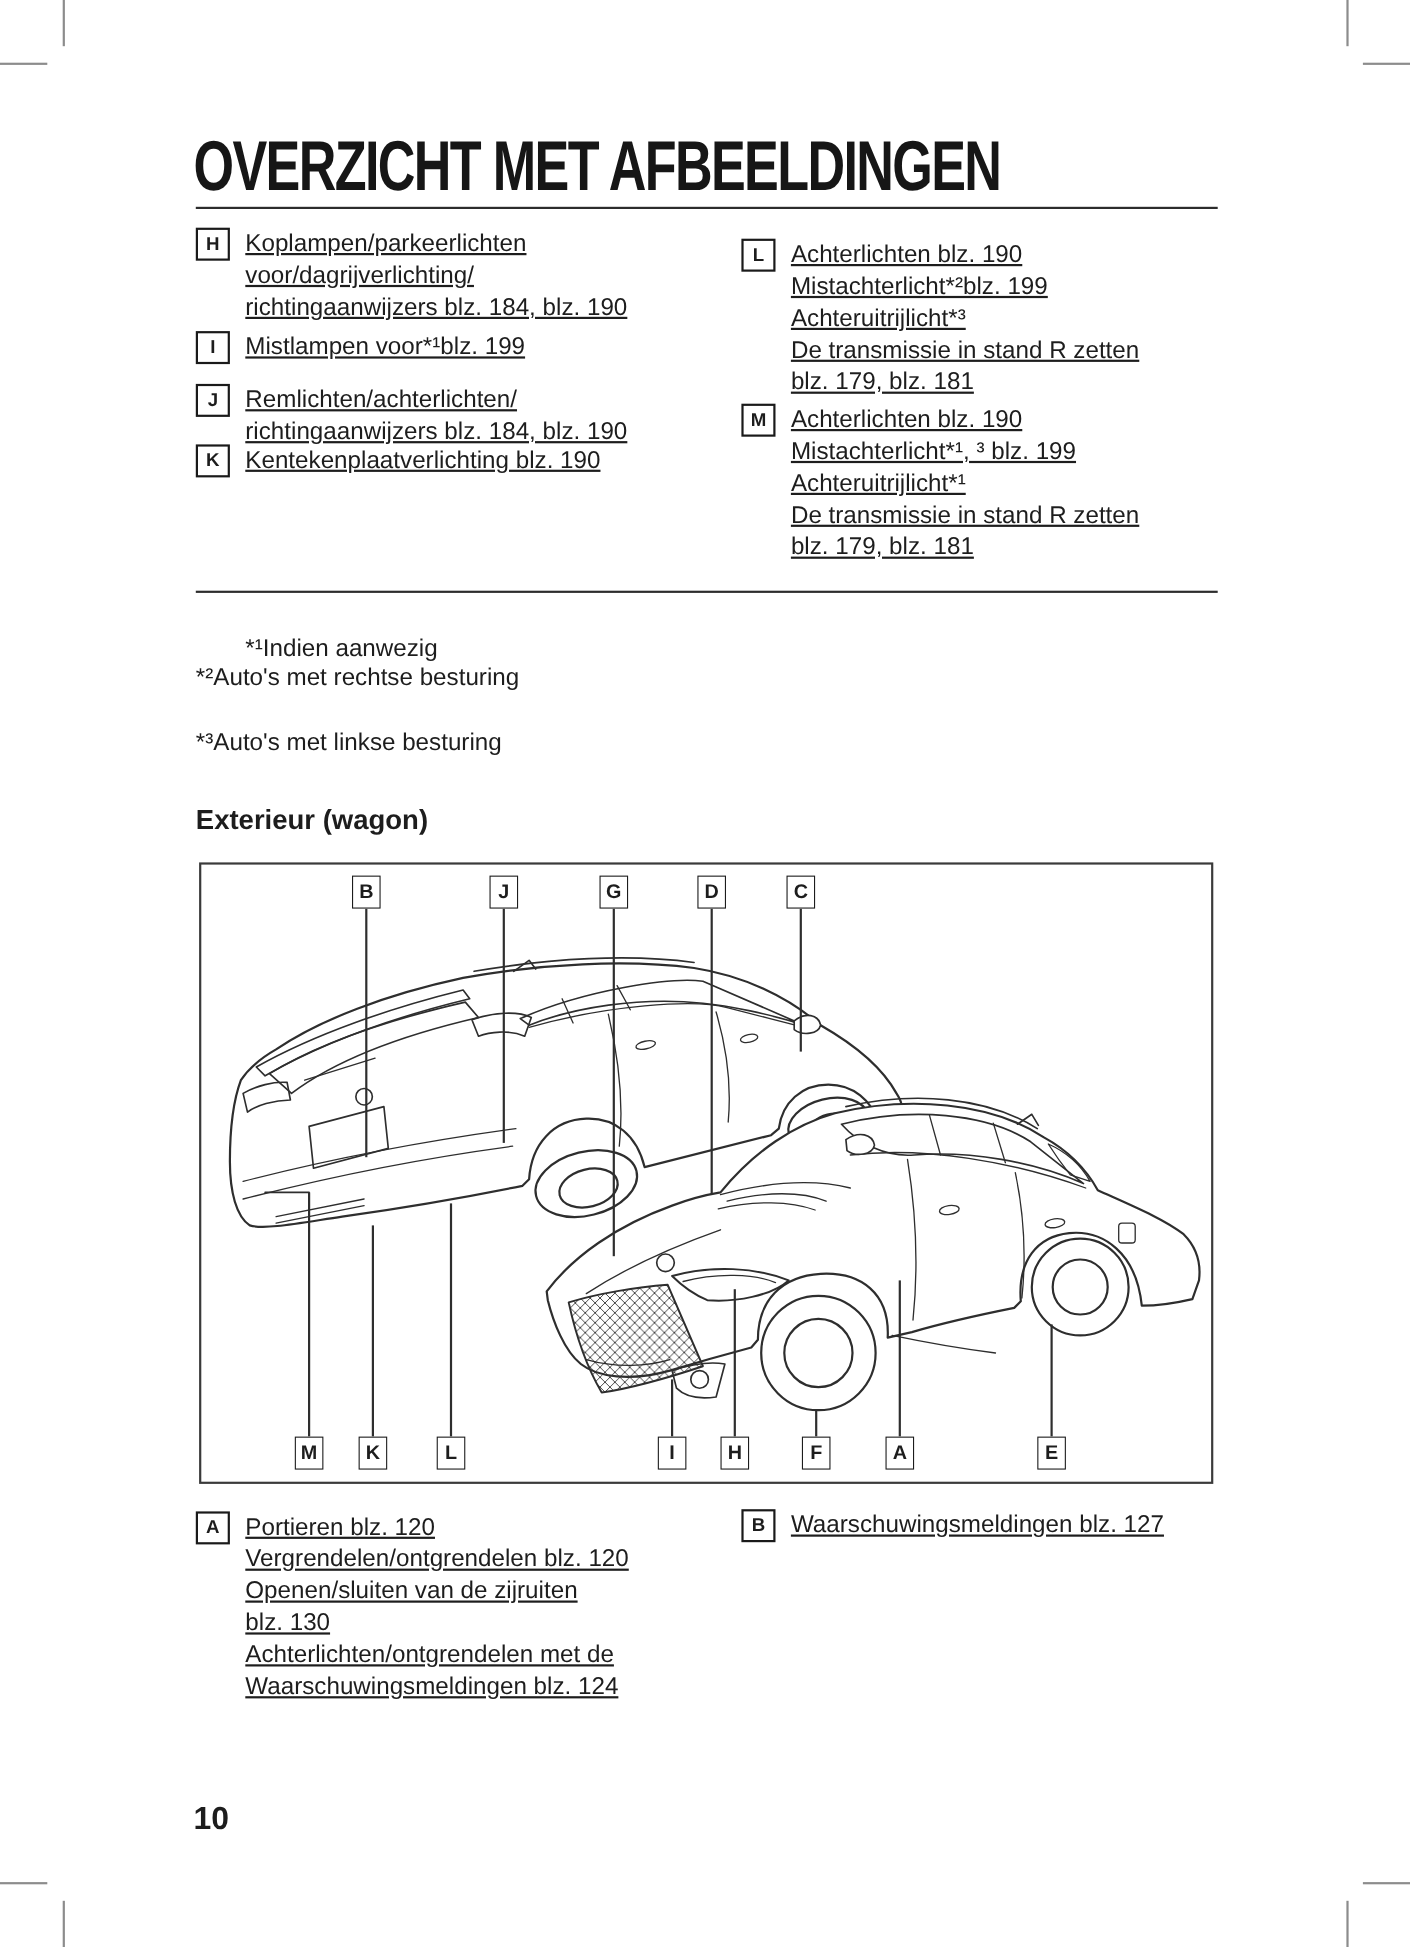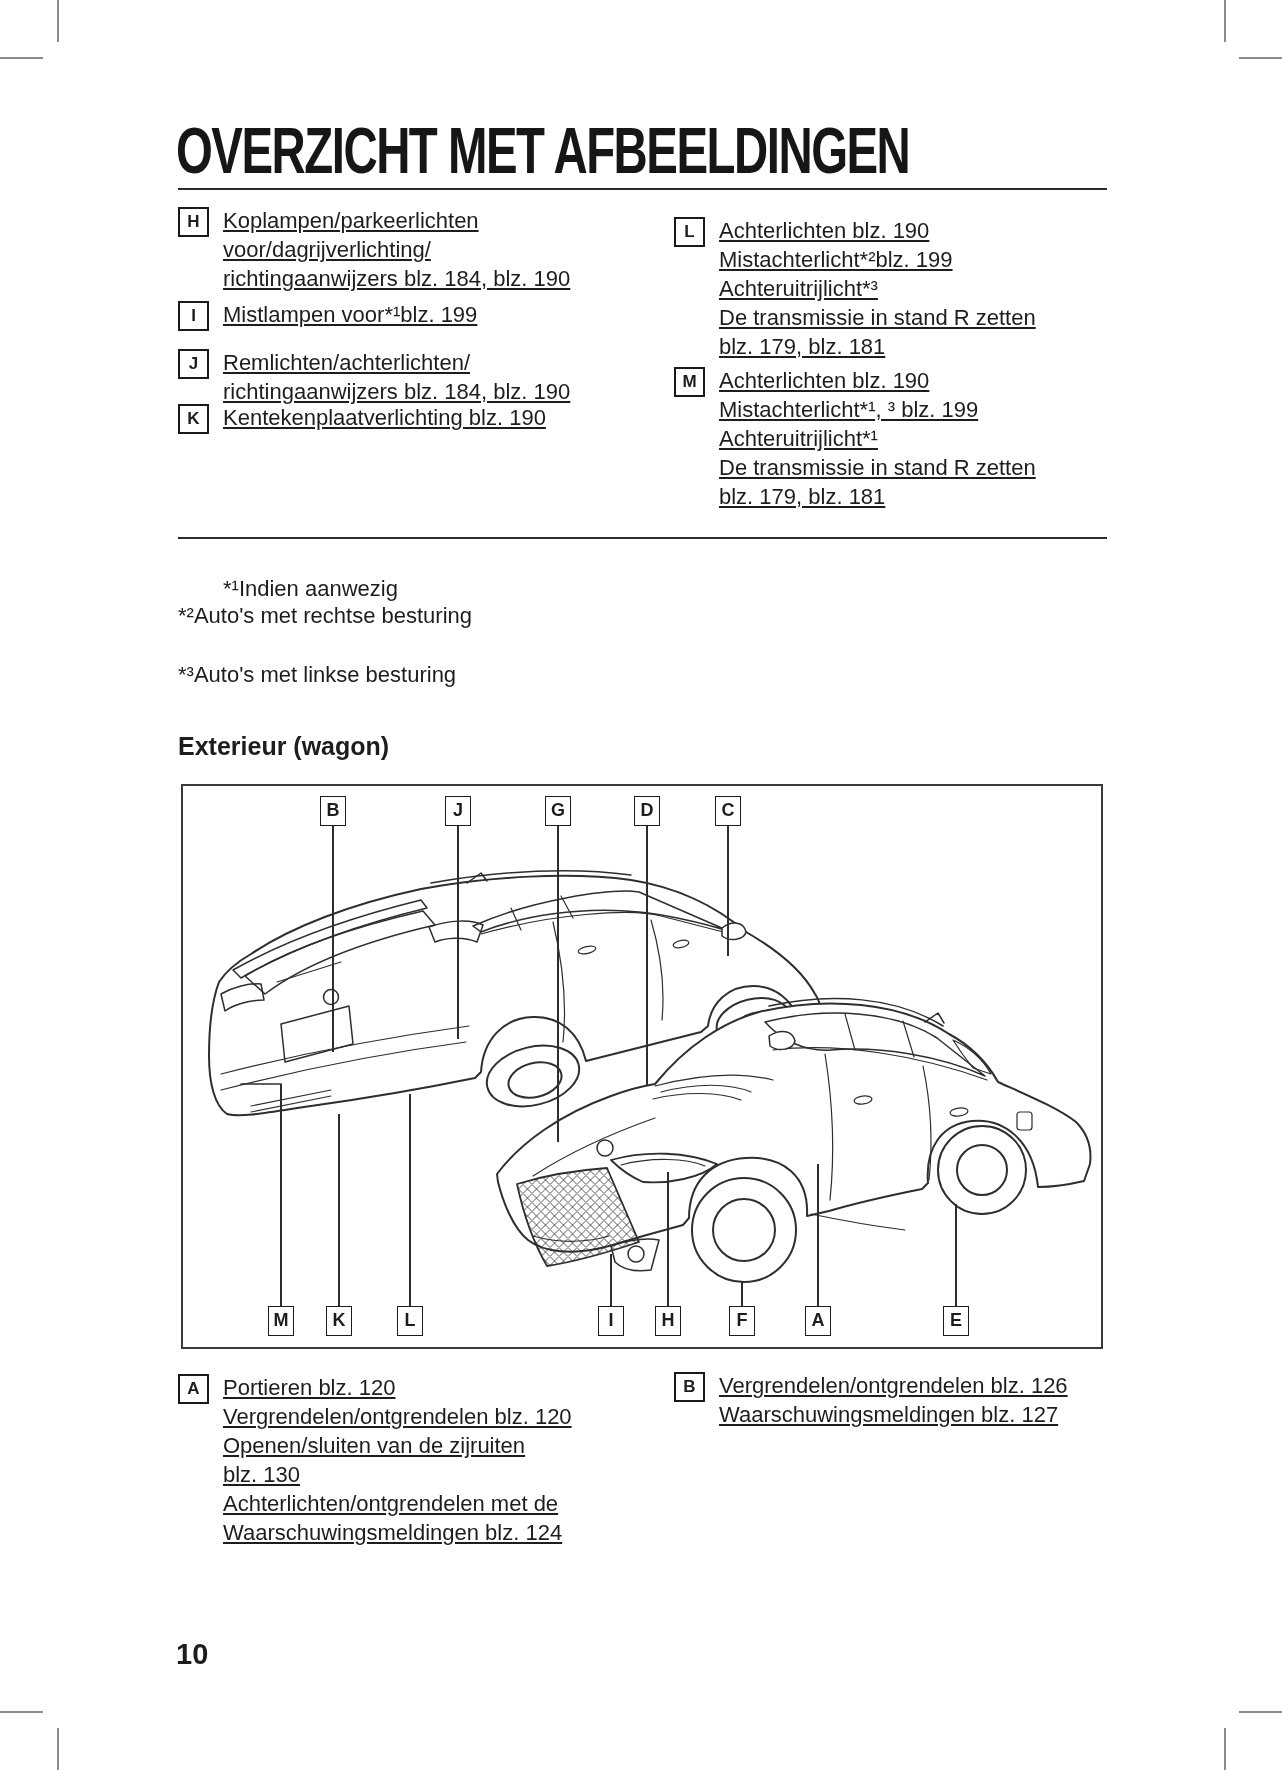--- a/index.html
+++ b/index.html
@@ -277,20 +277,19 @@
           <div class="legend-line">blz. 130</div>
           <div class="legend-line">Achterlichten/ontgrendelen met de</div>
           <div class="legend-line">Waarschuwingsmeldingen blz. 124</div>
         </div>
       </div>
     </div>
   <div id="legend-bottom-right">
       <div class="legend-item" style="left: 674px; top: 1371px;">
         <span class="keybox">B</span>
         <div class="legend-lines">
-          <div class="legend-line">Vergrendelen/ontgrendelen blz. 126</div>
           <div class="legend-line">Waarschuwingsmeldingen blz. 127</div>
         </div>
       </div>
     </div>
 
   <div id="page-number">10</div>
 </div>
 
 </body></html>

